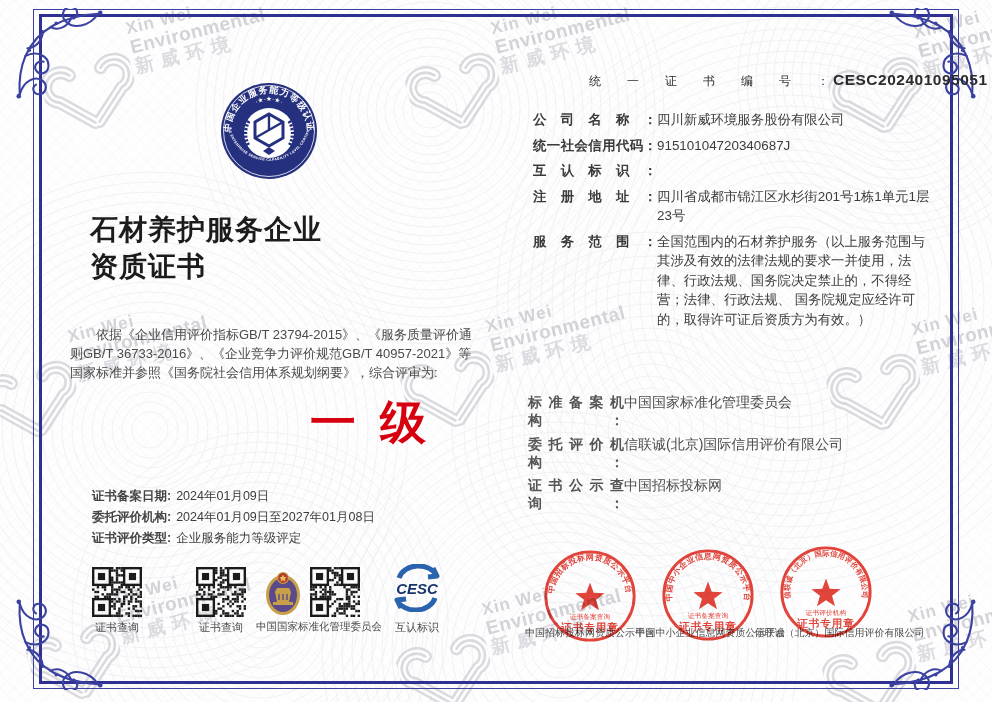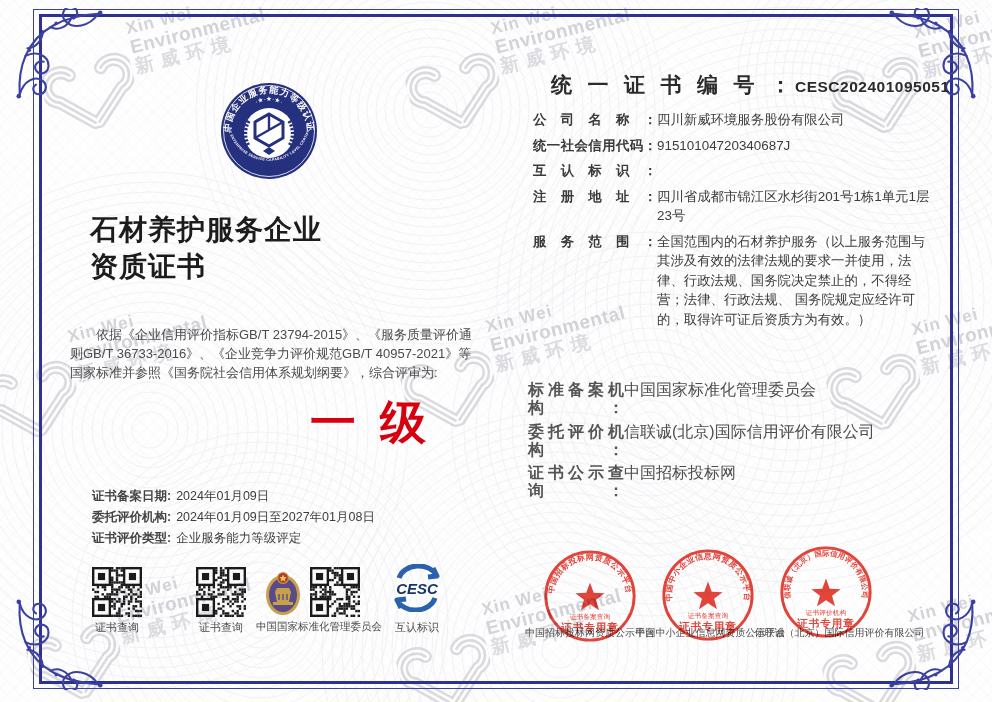--- a/index.html
+++ b/index.html
@@ -33,29 +33,29 @@
   
   #title{position:absolute;left:90px;top:211px;width:360px;text-align:left;color:#1c1c1c;font-weight:800;font-size:28px;line-height:37px;letter-spacing:1px;}
   #basis{position:absolute;left:70px;top:325px;width:408px;font-size:13px;line-height:19px;color:#4a4a4a;text-indent:2em;}
   #grade{position:absolute;left:90px;top:392px;width:360px;text-align:right;font-size:46px;font-weight:800;color:#d7000f;letter-spacing:24px;margin-right:-24px;text-indent:24px;}
   #dates{position:absolute;left:92px;top:486px;font-size:12.5px;line-height:21px;color:#4a4a4a;}
   .drow .dl{font-weight:600;color:#444;}
   .drow .dv{margin-left:5px;color:#3d3d3d;}
 
   
   #certno{position:absolute;left:551px;top:71px;display:flex;align-items:baseline;color:#2b2b2b;}
-  #certno .cl{display:inline-block;width:240px;font-size:21px;font-weight:700;text-align:justify;text-align-last:justify;}
+  #certno .cl{display:inline-block;width:240px;font-size:12px;font-weight:400;text-align:justify;text-align-last:justify;margin-left:38px;}
   #certno .cv{font-size:15.5px;font-weight:700;margin-left:4px;letter-spacing:.5px;}
 
   #fields{position:absolute;left:533px;top:110px;width:404px;font-size:13.4px;color:#3c3c3c;}
   .frow{display:flex;margin-bottom:6px;}
   .frow .fl{flex:0 0 124px;text-align:justify;text-align-last:justify;font-weight:600;color:#3a3a3a;line-height:19.5px;}
   .frow .fv{flex:1;line-height:19.5px;}
 
-  #agencies{position:absolute;left:528px;top:381px;width:412px;font-size:16px;color:#4d4d4d;}
+  #agencies{position:absolute;left:528px;top:393px;width:412px;font-size:14px;color:#4d4d4d;}
   .arow{display:flex;margin-bottom:5.5px;}
   .arow .al{flex:0 0 96px;text-align:justify;text-align-last:justify;font-weight:600;color:#555;line-height:18px;}
   .arow .av{flex:1;line-height:18px;}
   .arow .av .url{white-space:nowrap;}
 
   
   .qr{position:absolute;width:50px;height:50px;}
   .cap{position:absolute;font-size:11px;color:#4a4a4a;text-align:center;}
   #emblem{position:absolute;left:263px;top:568px;width:40px;height:52px;}
   #cesc{position:absolute;left:385px;top:564px;width:64px;height:48px;}

